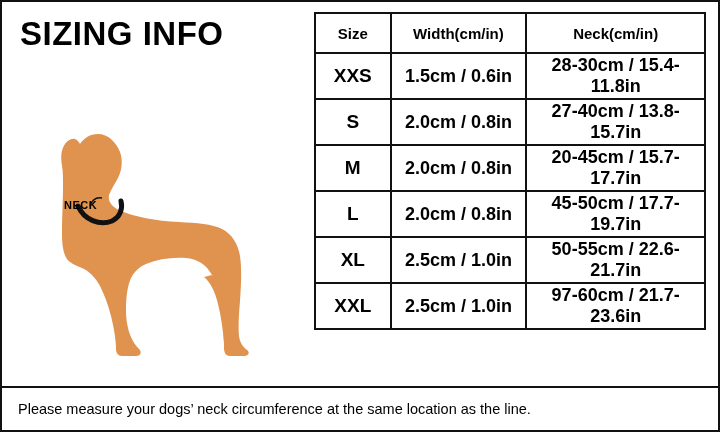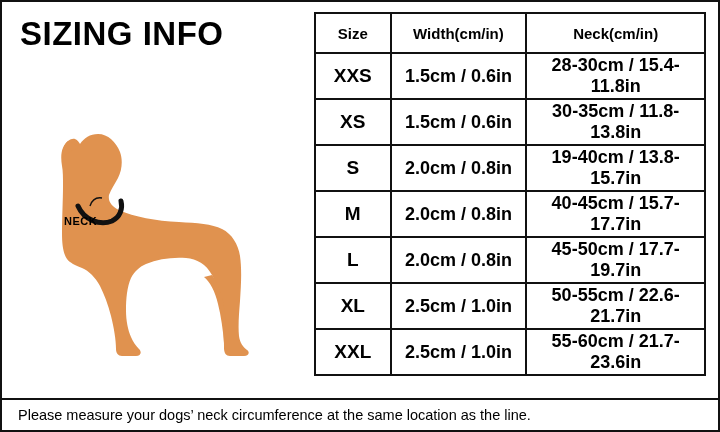--- a/index.html
+++ b/index.html
@@ -61,21 +61,20 @@
   .dog-wrap svg {
     display: block;
   }
   .neck-label {
     position: absolute;
     left: 48px;
     top: 141px;
     font-size: 11px;
     font-weight: bold;
     letter-spacing: 0.5px;
-    margin-top: 16px;
   }
   
   .table-panel {
     flex: 1 1 auto;
     padding: 10px 12px 0 4px;
     box-sizing: border-box;
   }
   table.size-table {
     border-collapse: collapse;
     width: 100%;
@@ -106,21 +105,21 @@
     font-weight: bold;
     border-radius: 12px;
   }
   col.c-size { width: 74px; }
   col.c-width { width: 133px; }
   col.c-neck { width: 175px; }
   
   .footer {
     flex: 0 0 auto;
     border-top: 2px solid #111111;
-    height: 32px;
+    height: 44px;
     display: flex;
     align-items: center;
     padding-left: 16px;
     box-sizing: border-box;
     margin-top: 17px;
   }
   .footer-note {
     font-size: 14.5px;
     font-family: "Liberation Sans", sans-serif;
     color: #000000;
@@ -203,48 +202,43 @@
               <th>Neck(cm/in)</th>
             </tr>
           </thead>
           <tbody>
             <tr>
               <td class="col-size">XXS</td>
               <td class="col-width">1.5cm / 0.6in</td>
               <td class="col-neck">28-30cm / 15.4-11.8in</td>
             </tr>
             <tr>
-              <td class="col-size">XS</td>
-              <td class="col-width">1.5cm / 0.6in</td>
-              <td class="col-neck">30-35cm / 11.8-13.8in</td>
-            </tr>
-            <tr>
               <td class="col-size">S</td>
               <td class="col-width">2.0cm / 0.8in</td>
-              <td class="col-neck">19-40cm / 13.8-15.7in</td>
+              <td class="col-neck">27-40cm / 13.8-15.7in</td>
             </tr>
             <tr>
               <td class="col-size">M</td>
               <td class="col-width">2.0cm / 0.8in</td>
-              <td class="col-neck">40-45cm / 15.7-17.7in</td>
+              <td class="col-neck">20-45cm / 15.7-17.7in</td>
             </tr>
             <tr>
               <td class="col-size">L</td>
               <td class="col-width">2.0cm / 0.8in</td>
               <td class="col-neck">45-50cm / 17.7-19.7in</td>
             </tr>
             <tr>
               <td class="col-size">XL</td>
               <td class="col-width">2.5cm / 1.0in</td>
               <td class="col-neck">50-55cm / 22.6-21.7in</td>
             </tr>
             <tr>
               <td class="col-size">XXL</td>
               <td class="col-width">2.5cm / 1.0in</td>
-              <td class="col-neck">55-60cm / 21.7-23.6in</td>
+              <td class="col-neck">97-60cm / 21.7-23.6in</td>
             </tr>
           </tbody>
         </table>
       </div>
 
     </div>
 
     <div class="footer">
       <div class="footer-note">Please measure your dogs’ neck circumference at the same location as the line.</div>
     </div>

